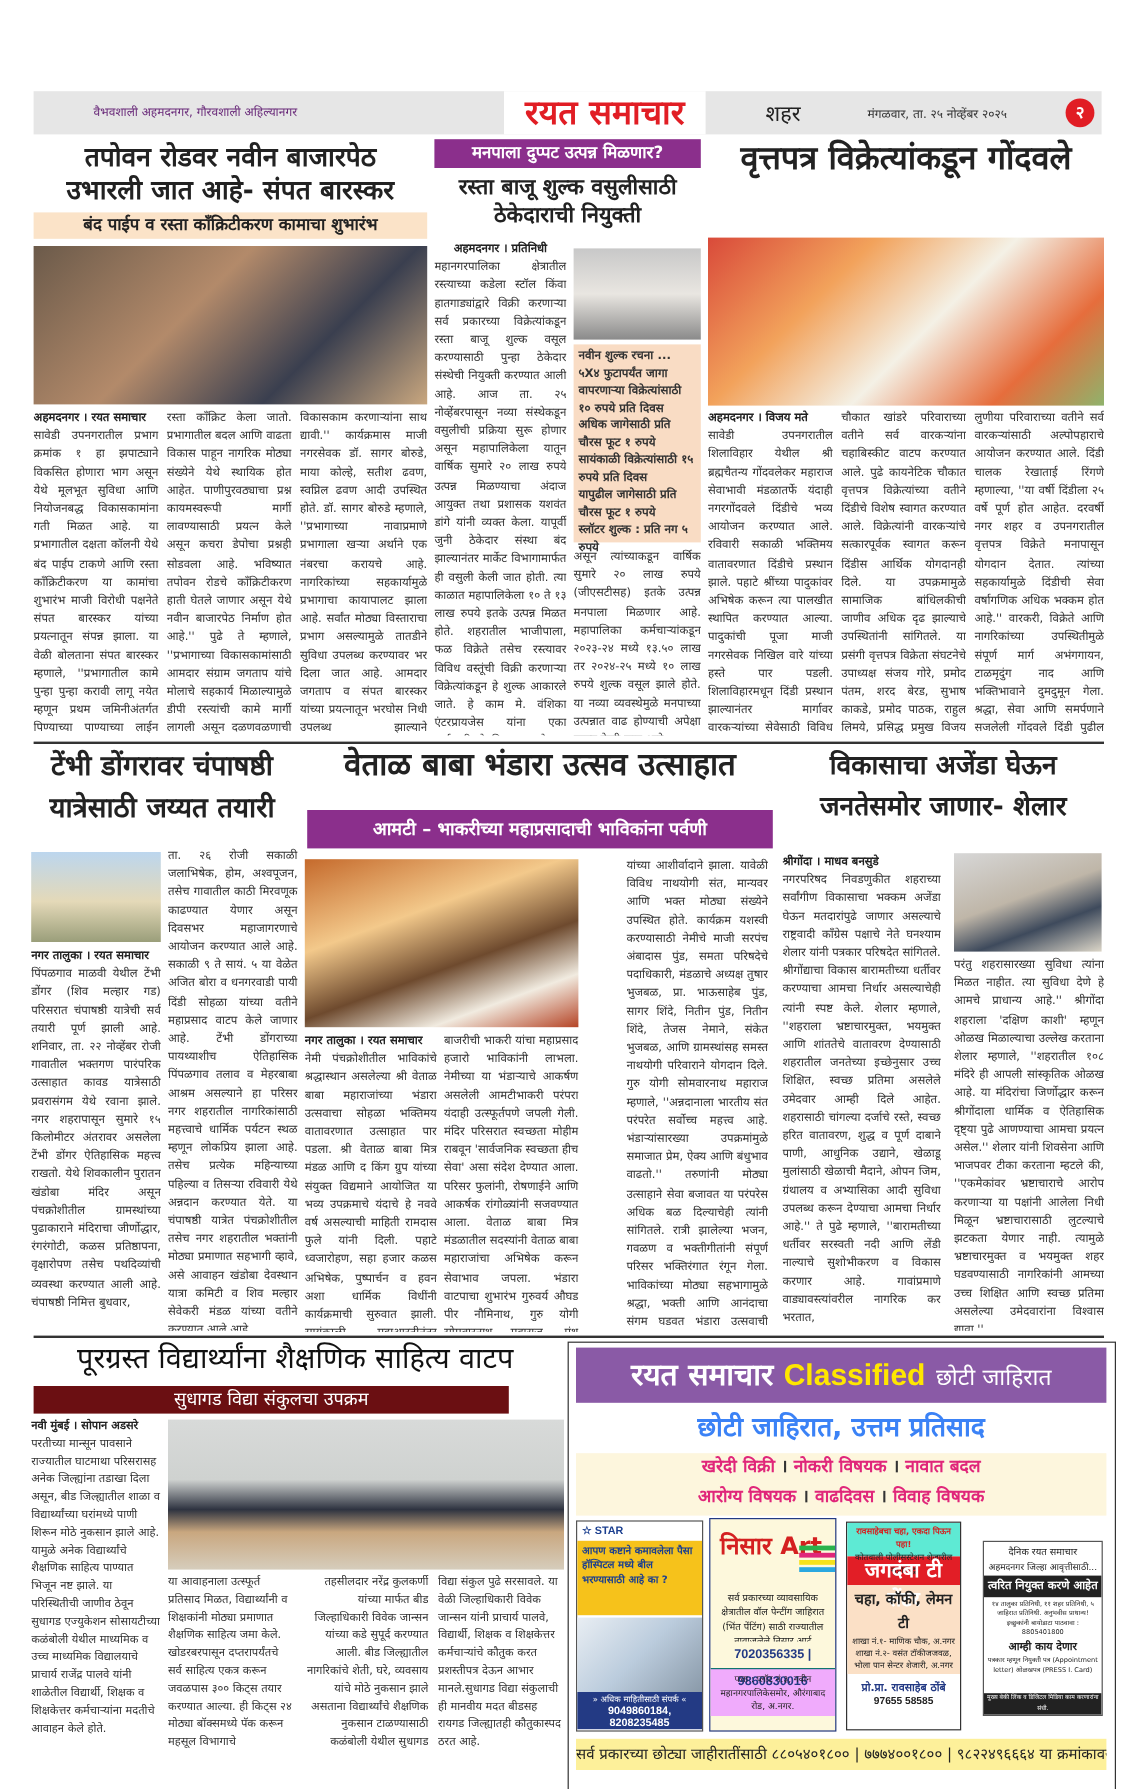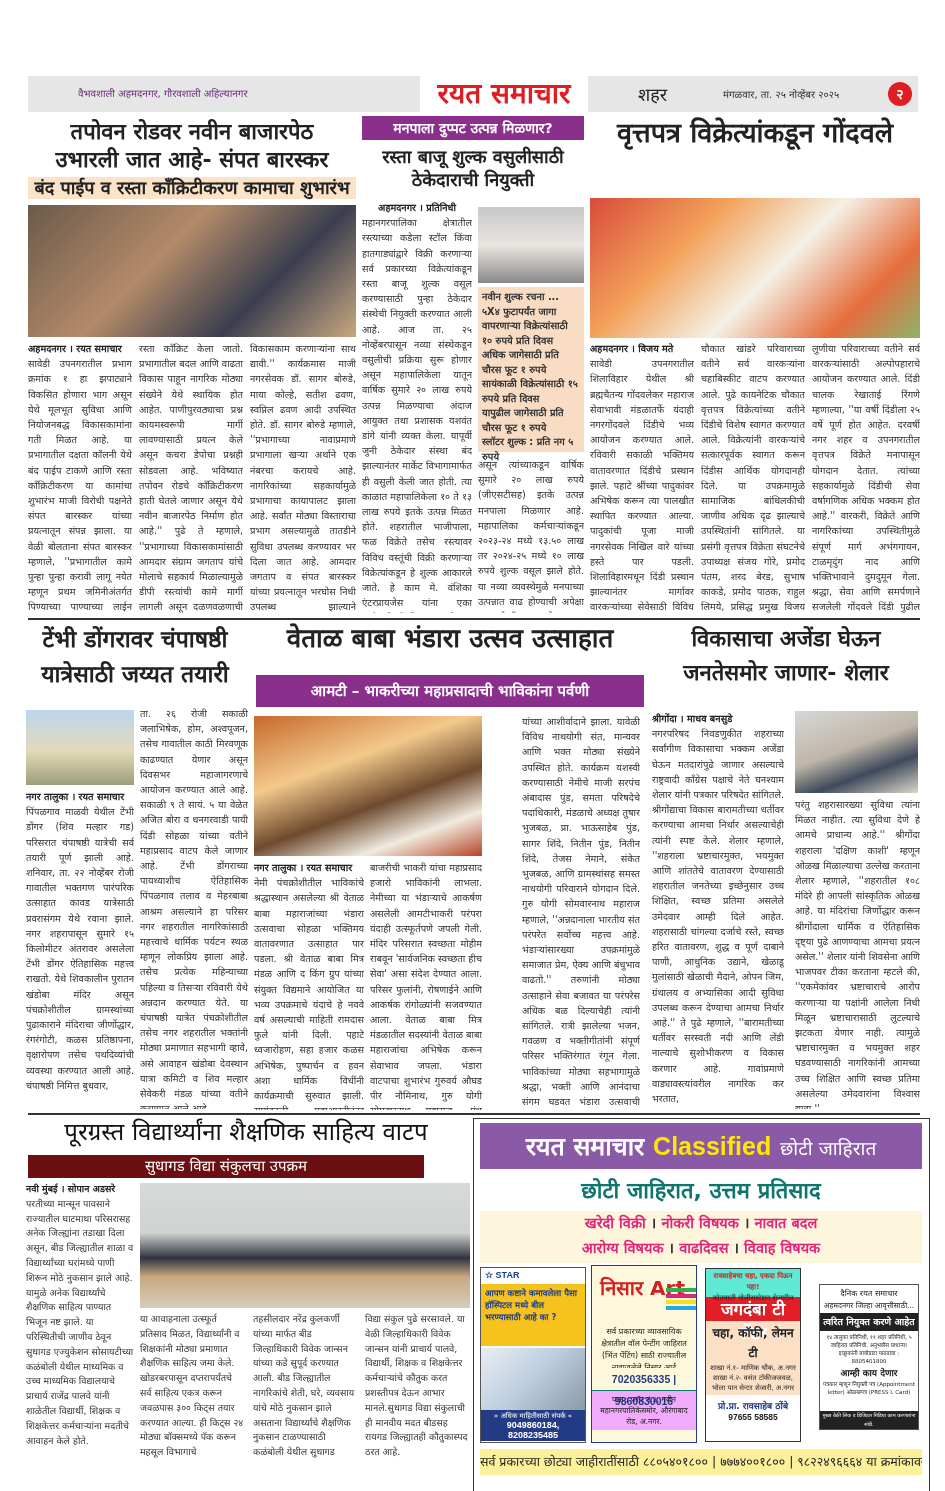--- a/index.html
+++ b/index.html
@@ -35,21 +35,21 @@
   <div class="abs mh-logo">रयत समाचार</div>
   <div class="abs mh-sec">शहर</div>
   <div class="abs mh-date">मंगळवार, ता. २५ नोव्हेंबर २०२५</div>
   <div class="abs mh-pg">२</div>
 </div>
 
 <div class="abs head" style="left:28px;top:118px;width:328px;font-size:22px">
   <div>तपोवन रोडवर नवीन बाजारपेठ</div>
   <div>उभारली जात आहे- संपत बारस्कर</div>
 </div>
-<div class="abs" style="left:28px;top:177px;width:328px;height:22px;background:#fbe3c8;font-size:18px;font-weight:bold;text-align:center;line-height:22px;color:#222">बंद पाईप व रस्ता कॉंक्रिटीकरण कामाचा शुभारंभ</div>
+<div class="abs" style="left:28px;top:177px;width:328px;height:22px;background:#fbe3c8;font-size:14px;font-weight:bold;text-align:center;line-height:22px;color:#222">बंद पाईप व रस्ता कॉंक्रिटीकरण कामाचा शुभारंभ</div>
 <div class="abs photo shade" style="left:28px;top:205px;width:328px;height:132px"></div>
 <div class="abs body" style="left:28px;top:341px;width:104px;height:272px">
   <div class="dateline">अहमदनगर । रयत समाचार</div>
   <div>सावेडी उपनगरातील प्रभाग क्रमांक १ हा झपाट्याने विकसित होणारा भाग असून येथे मूलभूत सुविधा आणि नियोजनबद्ध विकासकामांना गती मिळत आहे. या प्रभागातील दक्षता कॉलनी येथे बंद पाईप टाकणे आणि रस्ता कॉंक्रिटीकरण या कामांचा शुभारंभ माजी विरोधी पक्षनेते संपत बारस्कर यांच्या प्रयत्नातून संपन्न झाला. या वेळी बोलताना संपत बारस्कर म्हणाले, ''प्रभागातील कामे पुन्हा पुन्हा करावी लागू नयेत म्हणून प्रथम जमिनीअंतर्गत पिण्याच्या पाण्याच्या लाईन आणि ड्रेनेज लाईन पूर्ण केल्या जातात. त्यानंतरच</div>
 </div>
 <div class="abs body" style="left:139px;top:341px;width:104px;height:272px">रस्ता कॉंक्रिट केला जातो. प्रभागातील बदल आणि वाढता विकास पाहून नागरिक मोठ्या संख्येने येथे स्थायिक होत आहेत. पाणीपुरवठ्याचा प्रश्न कायमस्वरूपी मार्गी लावण्यासाठी प्रयत्न केले असून कचरा डेपोचा प्रश्नही सोडवला आहे. भविष्यात तपोवन रोडचे कॉंक्रिटीकरण हाती घेतले जाणार असून येथे नवीन बाजारपेठ निर्माण होत आहे.'' पुढे ते म्हणाले, ''प्रभागाच्या विकासकामांसाठी आमदार संग्राम जगताप यांचे मोलाचे सहकार्य मिळाल्यामुळे डीपी रस्त्यांची कामे मार्गी लागली असून दळणवळणाची सुविधा मोठ्या प्रमाणात सुधारली आहे. नागरिकांनीही आहे.''</div>
 <div class="abs body" style="left:250px;top:341px;width:106px;height:272px">विकासकाम करणाऱ्यांना साथ द्यावी.'' कार्यक्रमास माजी नगरसेवक डॉ. सागर बोरुडे, माया कोल्हे, सतीश ढवण, स्वप्निल ढवण आदी उपस्थित होते. डॉ. सागर बोरुडे म्हणाले, ''प्रभागाच्या नावाप्रमाणे प्रभागाला खऱ्या अर्थाने एक नंबरचा करायचे आहे. नागरिकांच्या सहकार्यामुळे प्रभागाचा कायापालट झाला आहे. सर्वांत मोठ्या विस्ताराचा प्रभाग असल्यामुळे तातडीने सुविधा उपलब्ध करण्यावर भर दिला जात आहे. आमदार जगताप व संपत बारस्कर यांच्या प्रयत्नातून भरघोस निधी उपलब्ध झाल्याने विकासकामांना गती मिळाली आहे.''</div>
 
 <div class="abs bar-purple" style="left:362px;top:116px;width:222px;height:24px;font-size:14px;line-height:24px;background:#8b2f8c">मनपाला दुप्पट उत्पन्न मिळणार?</div>
 <div class="abs head" style="left:362px;top:146px;width:222px;font-size:18px">
@@ -119,30 +119,30 @@
 <div class="abs rule" style="left:28px;top:1113px;width:892px"></div>
 
 <div class="abs head" style="left:22px;top:1117px;width:448px;font-size:24px;font-weight:normal;color:#111">पूरग्रस्त विद्यार्थ्यांना शैक्षणिक साहित्य वाटप</div>
 <div class="abs" style="left:28px;top:1155px;width:396px;height:23px;background:#6b0f12;color:#fff;font-size:15px;text-align:center;line-height:23px">सुधागड विद्या संकुलचा उपक्रम</div>
 <div class="abs body" style="left:26px;top:1182px;width:108px;height:300px;font-size:9.4px;line-height:14.8px;text-align:left">
   <div class="dateline">नवी मुंबई । सोपान अडसरे</div>
   <div>परतीच्या मान्सून पावसाने राज्यातील घाटमाथा परिसरासह अनेक जिल्ह्यांना तडाखा दिला असून, बीड जिल्ह्यातील शाळा व विद्यार्थ्यांच्या घरांमध्ये पाणी शिरून मोठे नुकसान झाले आहे. यामुळे अनेक विद्यार्थ्यांचे शैक्षणिक साहित्य पाण्यात भिजून नष्ट झाले. या परिस्थितीची जाणीव ठेवून सुधागड एज्युकेशन सोसायटीच्या कळंबोली येथील माध्यमिक व उच्च माध्यमिक विद्यालयाचे प्राचार्य राजेंद्र पालवे यांनी शाळेतील विद्यार्थी, शिक्षक व शिक्षकेत्तर कर्मचाऱ्यांना मदतीचे आवाहन केले होते.</div>
 </div>
 <div class="abs photo shade7" style="left:140px;top:1183px;width:330px;height:125px;background:linear-gradient(180deg,#d8dad9 0%,#cfd2d0 40%,#2e3340 60%,#c9a77f 75%,#d6cdbc)"></div>
 <div class="abs body" style="left:140px;top:1312px;width:104px;height:170px;font-size:9.4px;line-height:14.8px;text-align:left">या आवाहनाला उत्स्फूर्त प्रतिसाद मिळत, विद्यार्थ्यांनी व शिक्षकांनी मोठ्या प्रमाणात शैक्षणिक साहित्य जमा केले. खोडरबरपासून दप्तरापर्यंतचे सर्व साहित्य एकत्र करून जवळपास ३०० किट्स तयार करण्यात आल्या. ही किट्स २४ मोठ्या बॉक्समध्ये पॅक करून महसूल विभागाचे</div>
-<div class="abs body" style="left:253px;top:1312px;width:104px;height:170px;font-size:9.4px;line-height:14.8px;text-align:left">तहसीलदार नरेंद्र कुलकर्णी यांच्या मार्फत बीड जिल्हाधिकारी विवेक जान्सन यांच्या कडे सुपूर्द करण्यात आली. बीड जिल्ह्यातील नागरिकांचे शेती, घरे, व्यवसाय यांचे मोठे नुकसान झाले असताना विद्यार्थ्यांचे शैक्षणिक नुकसान टाळण्यासाठी कळंबोली येथील सुधागड</div>
+<div class="abs body" style="left:253px;top:1312px;width:104px;height:170px;font-size:9.4px;line-height:14.8px;text-align:right">तहसीलदार नरेंद्र कुलकर्णी यांच्या मार्फत बीड जिल्हाधिकारी विवेक जान्सन यांच्या कडे सुपूर्द करण्यात आली. बीड जिल्ह्यातील नागरिकांचे शेती, घरे, व्यवसाय यांचे मोठे नुकसान झाले असताना विद्यार्थ्यांचे शैक्षणिक नुकसान टाळण्यासाठी कळंबोली येथील सुधागड</div>
 <div class="abs body" style="left:365px;top:1312px;width:104px;height:170px;font-size:9.4px;line-height:14.8px;text-align:left">विद्या संकुल पुढे सरसावले. या वेळी जिल्हाधिकारी विवेक जान्सन यांनी प्राचार्य पालवे, विद्यार्थी, शिक्षक व शिक्षकेत्तर कर्मचाऱ्यांचे कौतुक करत प्रशस्तीपत्र देऊन आभार मानले.सुधागड विद्या संकुलाची ही मानवीय मदत बीडसह रायगड जिल्ह्यातही कौतुकास्पद ठरत आहे.</div>
 
 <div class="abs cls-box">
   <div class="abs" style="left:6px;top:4px;width:442px;height:46px;background:#8a5aa6;text-align:center;line-height:46px;font-size:25px;color:#fff;font-weight:bold">
     <span>रयत समाचार</span>
     <span style="color:#ffe600;font-family:'Liberation Sans',sans-serif">Classified</span>
     <span style="font-size:19px;font-weight:normal">छोटी जाहिरात</span>
   </div>
-  <div class="abs" style="left:6px;top:52px;width:442px;height:40px;text-align:center;line-height:40px;font-size:22px;color:#0f766e;font-weight:bold">छोटी जाहिरात, उत्तम प्रतिसाद</div>
+  <div class="abs" style="left:6px;top:52px;width:442px;height:40px;text-align:center;line-height:40px;font-size:22px;color:#3b82f6;font-weight:bold">छोटी जाहिरात, उत्तम प्रतिसाद</div>
   <div class="abs" style="left:6px;top:92px;width:442px;height:52px;background:#fdf6dd;text-align:center;color:#e0267a;font-weight:bold;font-size:14.5px;line-height:25px">
     <div>
       <span>खरेदी विक्री</span>
       <span style="color:#333">।</span>
       <span>नोकरी विषयक</span>
       <span style="color:#333">।</span>
       <span>नावात बदल</span>
     </div>
     <div>
       <span>आरोग्य विषयक</span>

